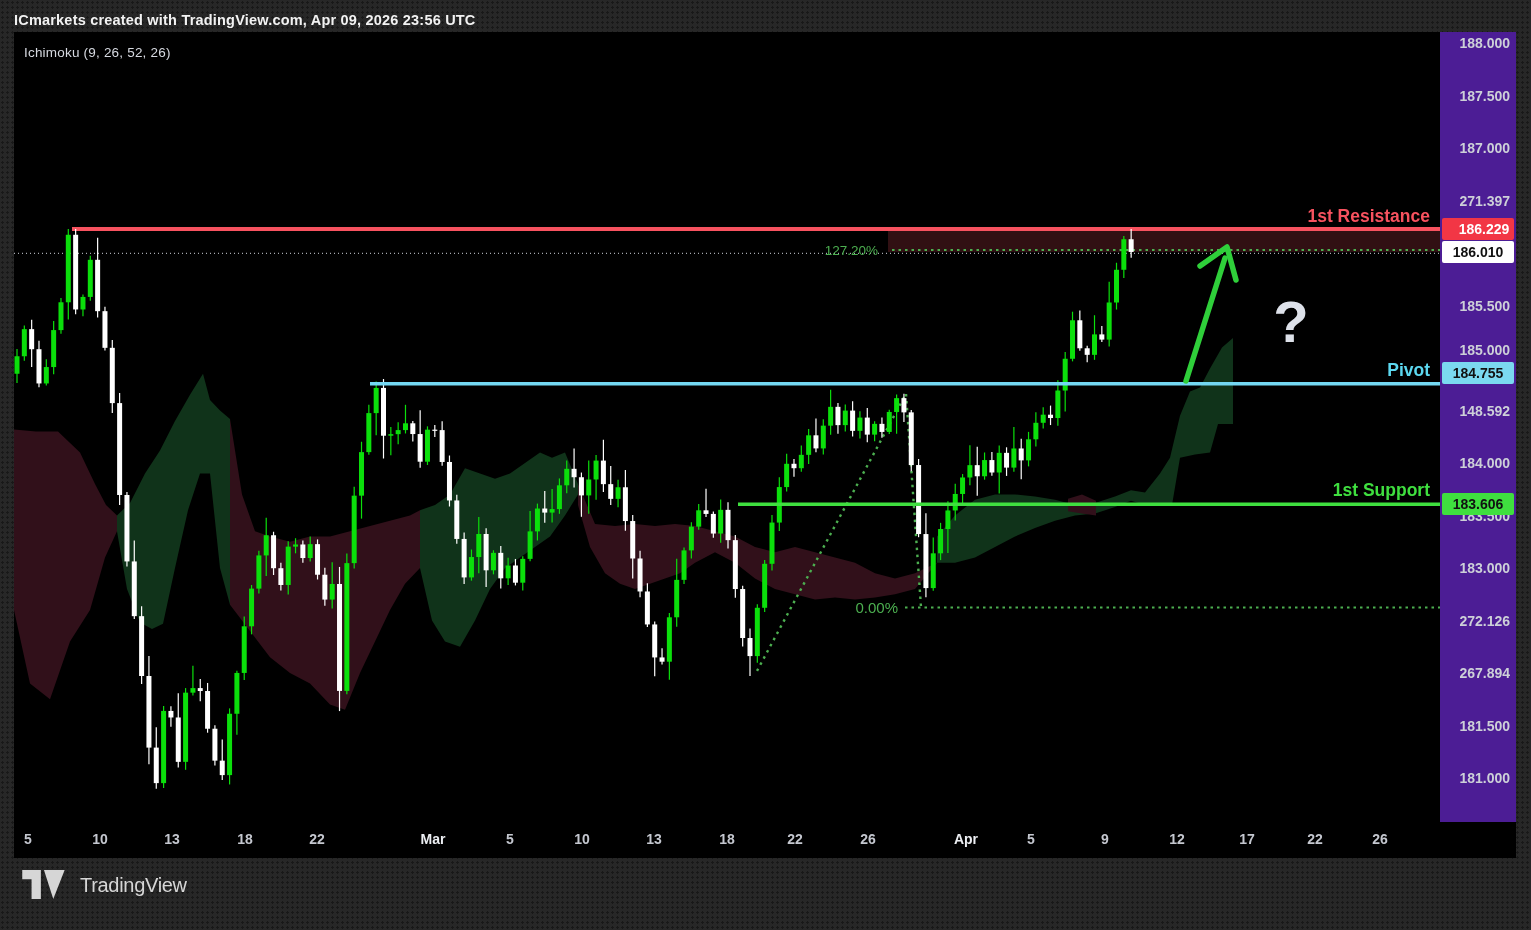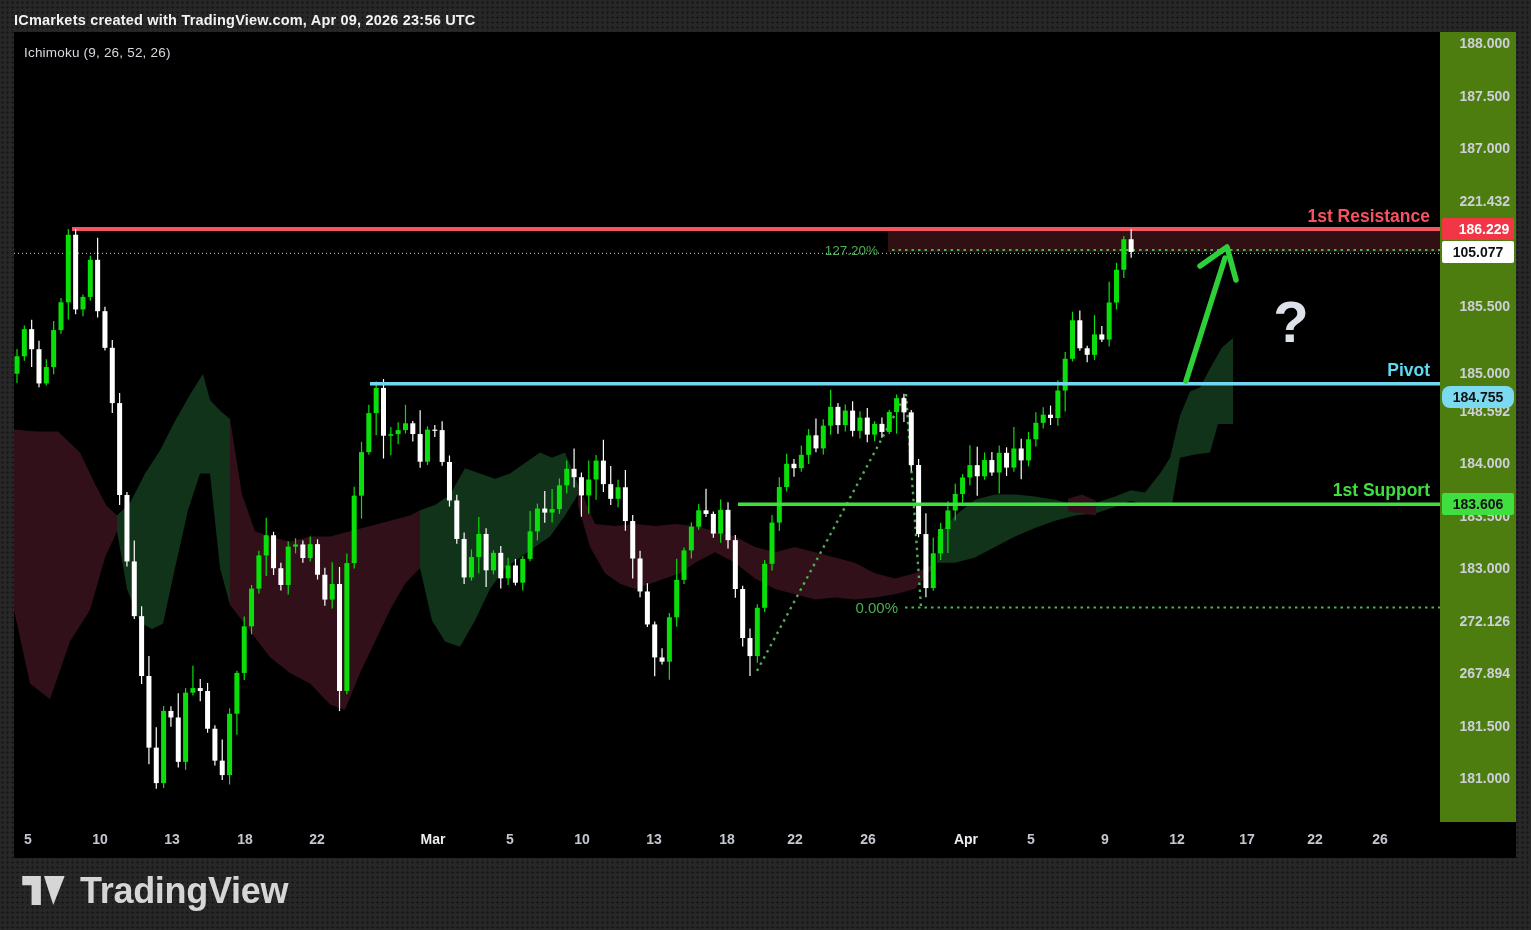--- a/index.html
+++ b/index.html
@@ -17,21 +17,21 @@
   }
   .topbar .title{color:#f2f2f2;font-size:14.5px;font-weight:bold;letter-spacing:.2px;}
   .widget{
     position:absolute;left:14px;top:32px;width:1502px;height:826px;background:#000;
   }
   .plot{position:absolute;left:0;top:0;}
   .indicator-label{
     position:absolute;left:10px;top:13px;color:#d6d9e0;font-size:13.5px;letter-spacing:.2px;
   }
   .price-axis{
-    position:absolute;left:1426px;top:0;width:76px;height:790px;background:#4d7c0f;
+    position:absolute;left:1426px;top:0;width:76px;height:790px;background:#4c1d95;
   }
   .price-tick{
     position:absolute;right:6px;color:#cdd0d8;font-size:14px;font-weight:600;white-space:nowrap;
   }
   .price-badge{
     position:absolute;left:2px;right:2px;height:22px;border-radius:2px;
     display:flex;align-items:center;justify-content:center;
     font-size:14px;font-weight:600;
   }
   .time-axis{
@@ -39,21 +39,21 @@
   }
   .time-label{
     position:absolute;top:9px;transform:translateX(-50%);
     color:#c4c7cf;font-size:14px;font-weight:600;white-space:nowrap;
   }
   .time-label.bold{color:#eceef2;font-weight:bold;}
   .axis-corner{position:absolute;left:1426px;top:790px;width:76px;height:36px;background:#000;}
   .logo{
     position:absolute;left:22px;top:870px;display:flex;align-items:center;gap:12px;
   }
-  .logo-text{color:#d6d6d6;font-size:36px;font-weight:bold;letter-spacing:-0.3px;}
+  .logo-text{color:#d6d6d6;font-size:20px;font-weight:normal;letter-spacing:-0.3px;}
   text{font-family:"Liberation Sans","DejaVu Sans",sans-serif;}
 </style>
 </head>
 <body>
 
 <div class="stage">
 
   <div class="topbar">
     <span class="title">ICmarkets created with TradingView.com, Apr 09, 2026 23:56 UTC</span>
   </div>
@@ -711,35 +711,35 @@
       <text x="1416" y="464" text-anchor="end" font-size="17.5" font-weight="bold" fill="#3fdf3f">1st Support</text>
       <text x="1277" y="310" text-anchor="middle" font-size="58" font-weight="bold" fill="#dde1e9">?</text>
     </svg>
 
     <div class="indicator-label">Ichimoku (9, 26, 52, 26)</div>
 
     <div class="price-axis" id="price-axis">
         <div class="price-tick" style="top: 3px;">188.000</div>
         <div class="price-tick" style="top: 55.5px;">187.500</div>
         <div class="price-tick" style="top: 108px; margin-left: 23px;">187.000</div>
-        <div class="price-tick" style="top: 160.5px;">221.432</div>
+        <div class="price-tick" style="top: 160.5px;">271.397</div>
         <div class="price-tick" style="top: 213px;">186.000</div>
         <div class="price-tick" style="top: 265.5px;">185.500</div>
-        <div class="price-tick" style="top: 333px;">185.000</div>
+        <div class="price-tick" style="top: 310px;">185.000</div>
         <div class="price-tick" style="top: 370.5px;">148.592</div>
         <div class="price-tick" style="top: 423px;">184.000</div>
         <div class="price-tick" style="top: 475.5px;">183.500</div>
         <div class="price-tick" style="top: 528px;">183.000</div>
         <div class="price-tick" style="top: 580.5px;">272.126</div>
         <div class="price-tick" style="top: 633px;">267.894</div>
         <div class="price-tick" style="top: 685.5px; text-align: right;">181.500</div>
         <div class="price-tick" style="top: 738px;">181.000</div>
         <div class="price-badge" style="top: 185.955px; background: rgb(242, 54, 69); color: rgb(255, 255, 255); padding-left: 12px;">186.229</div>
-        <div class="price-badge" style="top: 208.95px; background: rgb(255, 255, 255); color: rgb(17, 17, 17);">105.077</div>
-        <div class="price-badge" style="top: 354px; background: rgb(123, 217, 240); color: rgb(17, 17, 17); border-radius: 8px;">184.755</div>
+        <div class="price-badge" style="top: 208.95px; background: rgb(255, 255, 255); color: rgb(17, 17, 17);">186.010</div>
+        <div class="price-badge" style="top: 330px; background: rgb(123, 217, 240); color: rgb(17, 17, 17);">184.755</div>
         <div class="price-badge" style="top: 461.37px; background: rgb(63, 223, 63); color: rgb(17, 17, 17);">183.606</div>
       </div>
     <div class="time-axis" id="time-axis">
         <div class="time-label" style="left: 14px;">5</div>
         <div class="time-label" style="left: 86px;">10</div>
         <div class="time-label" style="left: 158px;">13</div>
         <div class="time-label" style="left: 231px;">18</div>
         <div class="time-label" style="left: 303px;">22</div>
         <div class="time-label bold" style="left: 419px;">Mar</div>
         <div class="time-label" style="left: 496px;">5</div>

